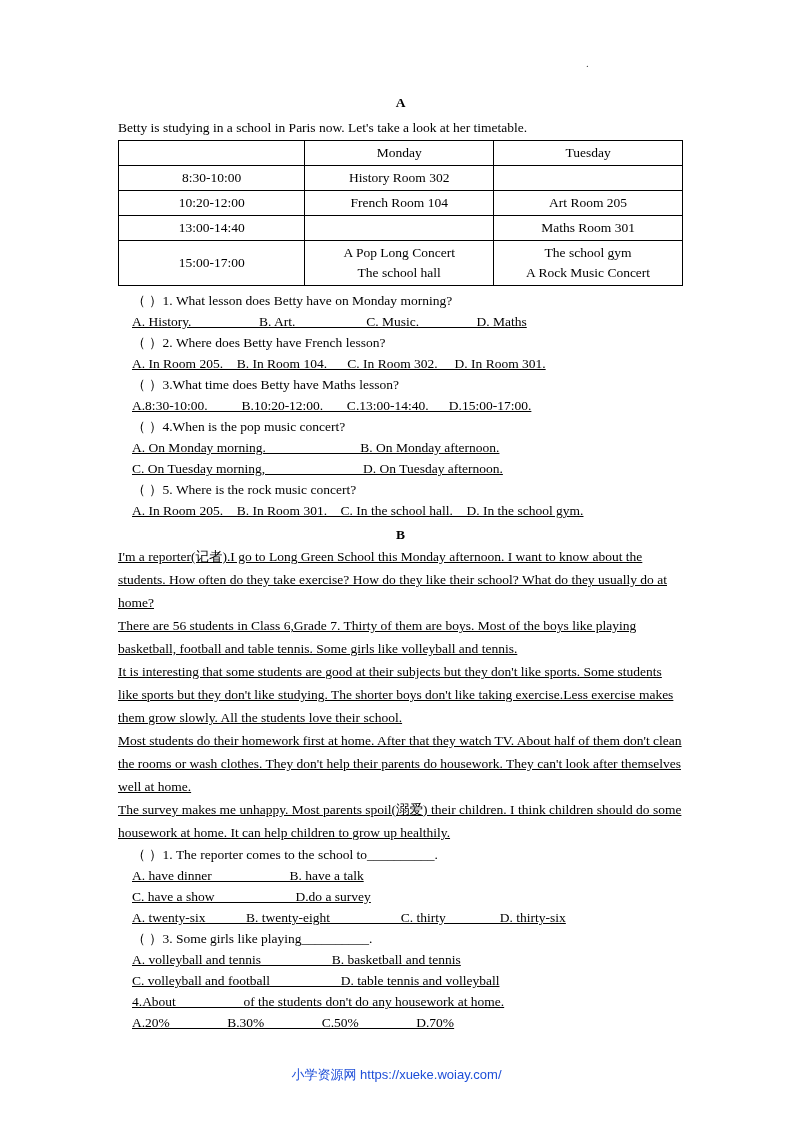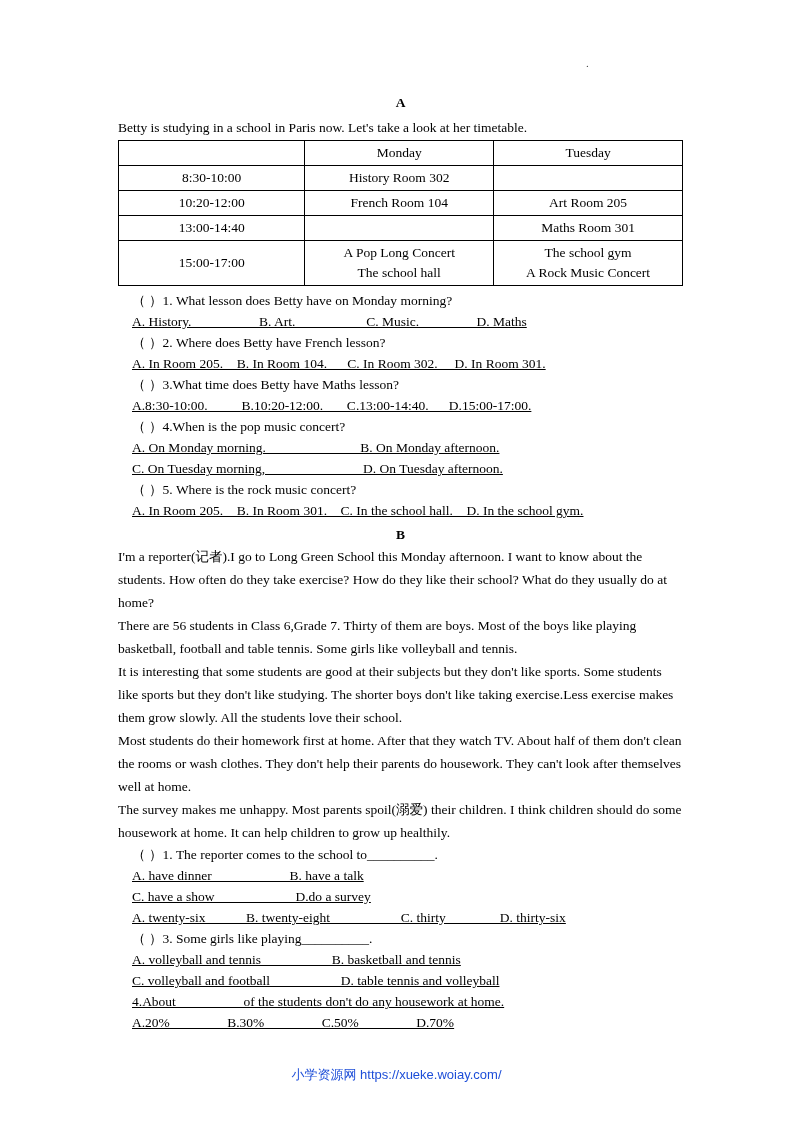--- a/index.html
+++ b/index.html
@@ -80,20 +80,21 @@
     margin: 0;
     padding-left: 14px;
     white-space: pre;
     text-decoration: underline;
   }
   .b-para {
     font-size: 13.5px;
     line-height: 23px;
     margin: 0;
     text-align: left;
+    text-decoration: underline;
   }
   .section-b-title {
     text-align: center;
     font-weight: bold;
     font-size: 13.5px;
     margin: 6px 0 2px 0;
   }
   .footer {
     position: absolute;
     left: 0;

